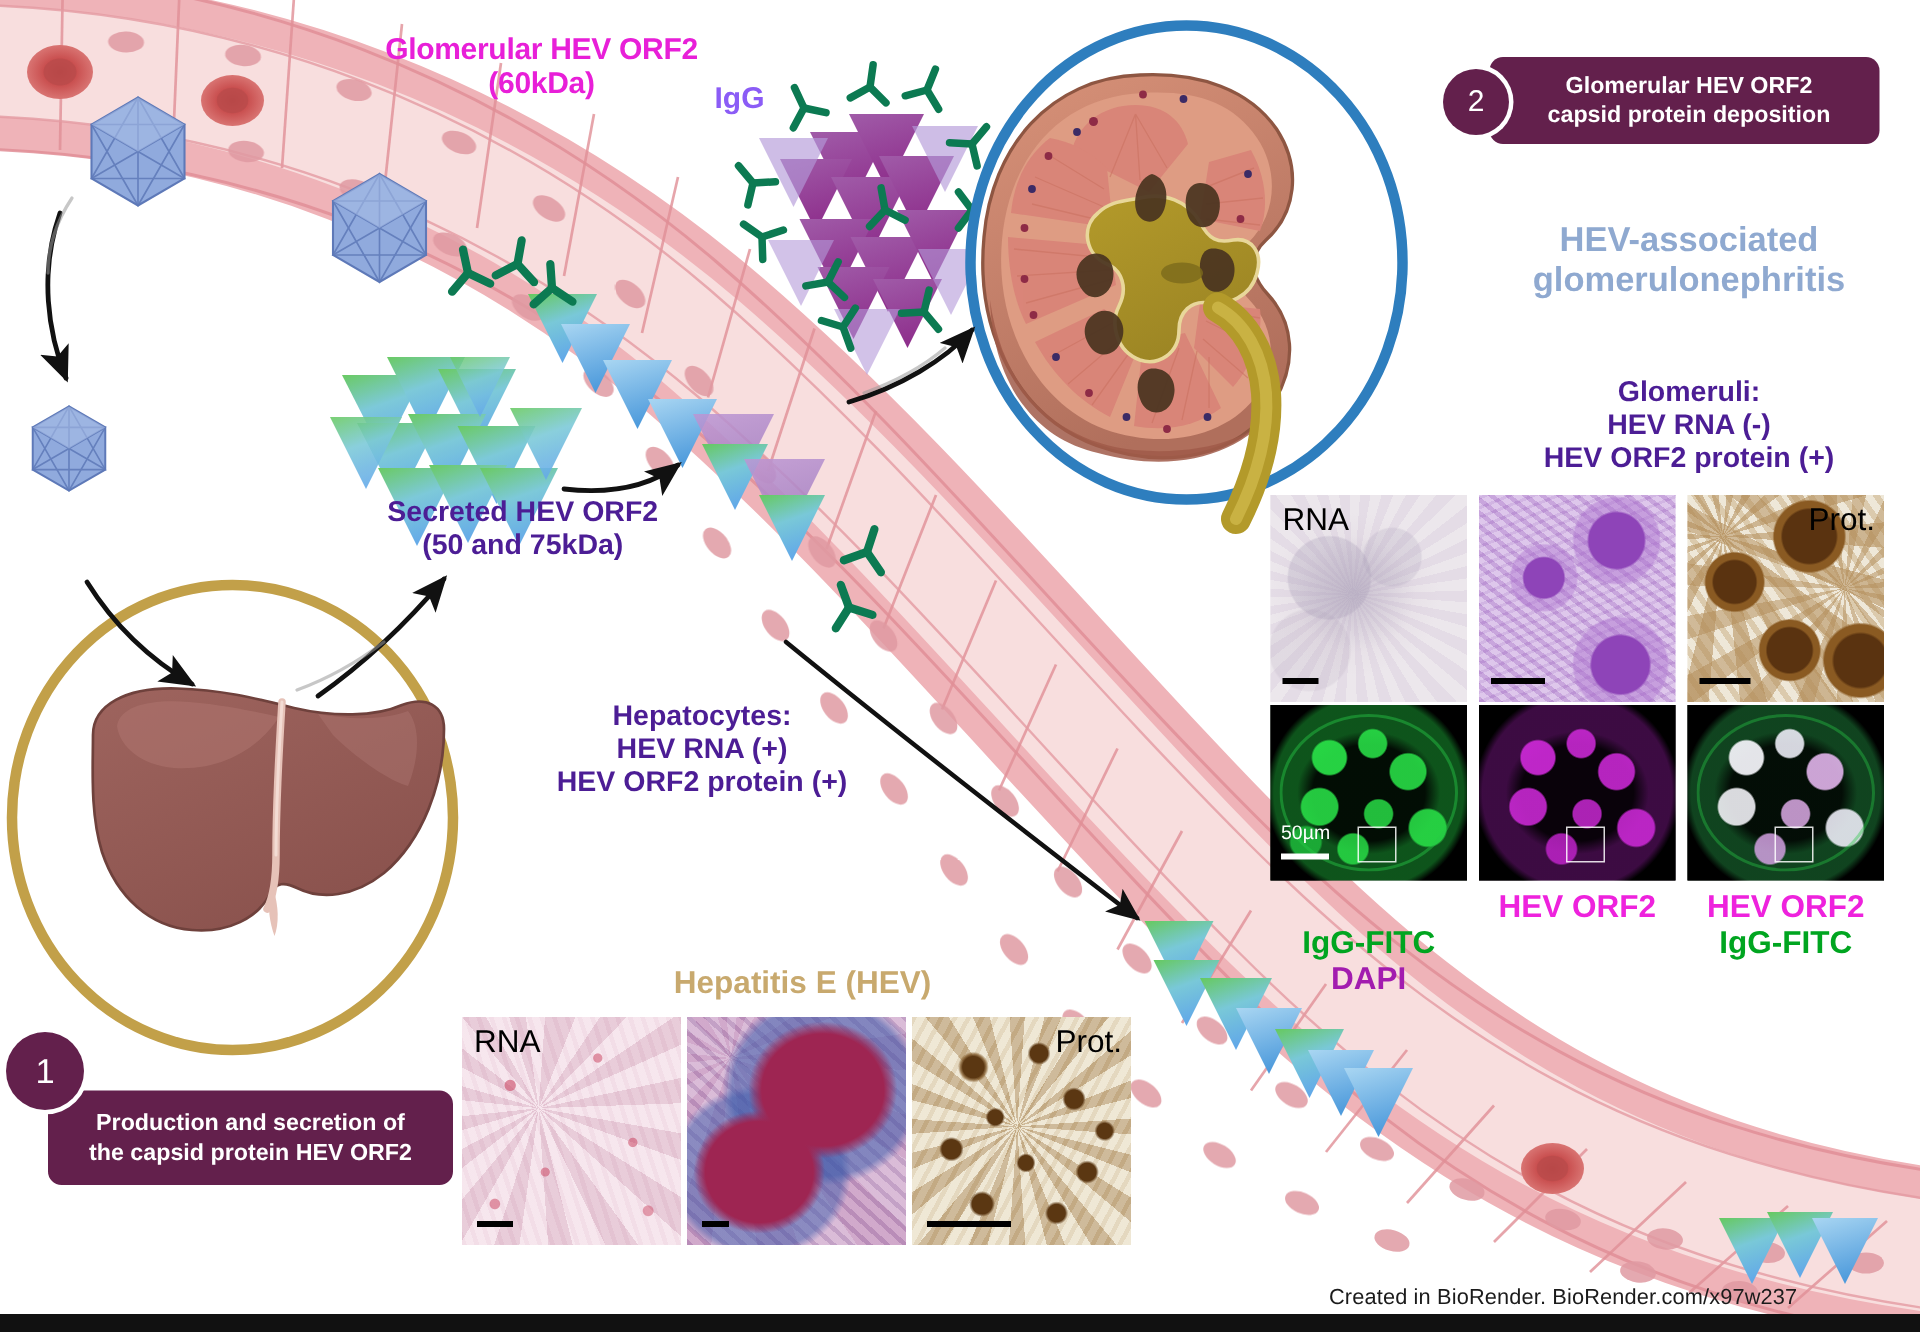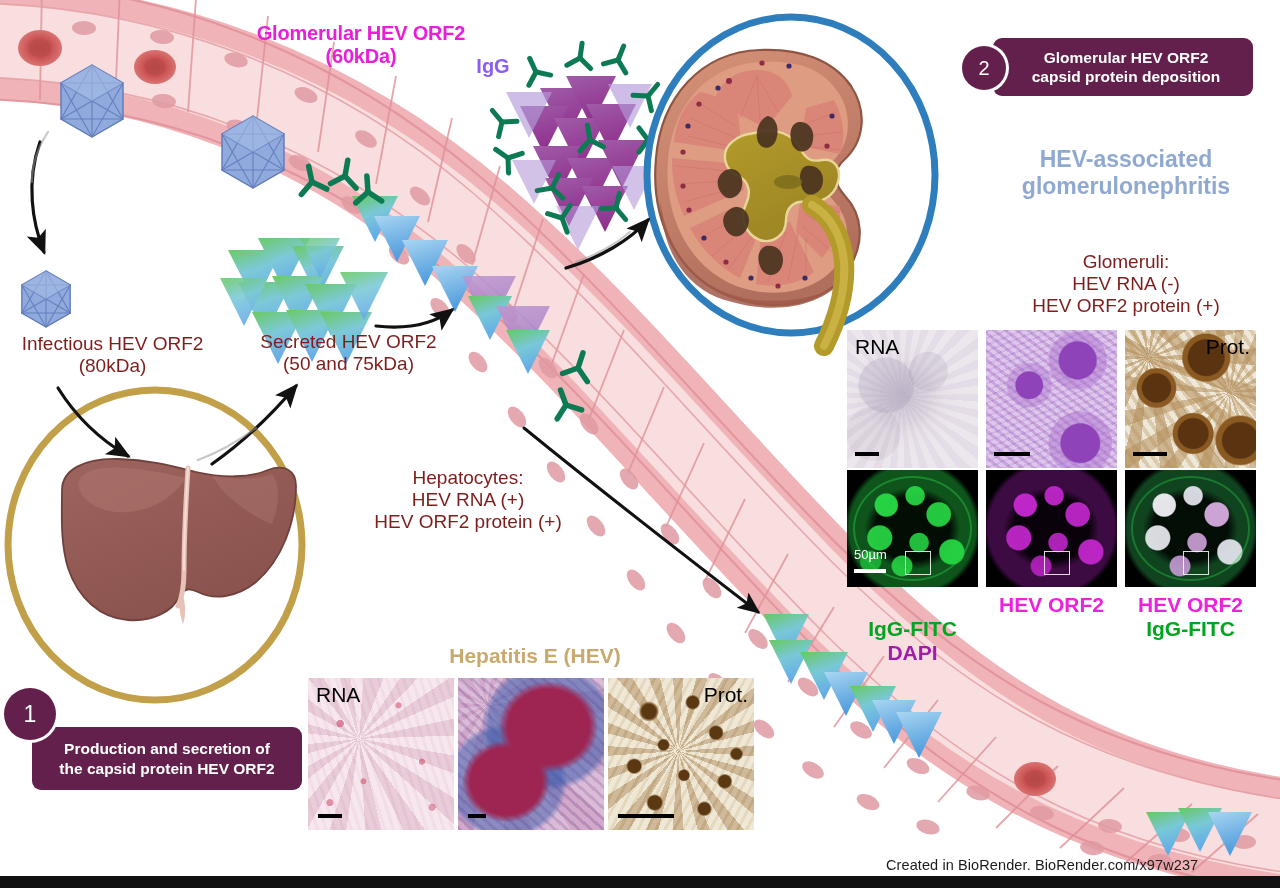--- a/index.html
+++ b/index.html
@@ -31,23 +31,23 @@
     font-size: 20px;
     font-weight: bold;
     letter-spacing: -0.2px;
   }
   .igg-label {
     color: #8b5cf6;
     font-size: 20px;
     font-weight: bold;
   }
   .gray-label {
-    color: #7f1d1d;
+    color: #4c1d95;
     font-size: 19px;
-    font-weight: normal;
+    font-weight: bold;
   }
   .blue-heading {
     color: #8FA9D0;
     font-size: 23px;
     font-weight: bold;
     line-height: 1.18;
   }
   .gold-heading {
     color: #C8A96E;
     font-size: 21px;
@@ -595,22 +595,20 @@
       <path d="M198,460 C 220,452 240,440 256,428"></path>
       <path d="M576,262 C 598,254 616,244 630,232"></path>
     </g>
   </svg>
 
   <div class="txt title-magenta" style="left:230px; top:22px; width:262px;">Glomerular HEV ORF2
 (60kDa)</div>
 
   <div class="txt igg-label" style="left:463px; top:55px; width:60px;">IgG</div>
 
-  <div class="txt gray-label" style="left:0px; top:333px; width:225px;">Infectious HEV ORF2
-(80kDa)</div>
 
   <div class="txt gray-label" style="left:241px; top:331px; width:215px;">Secreted HEV ORF2
 (50 and 75kDa)</div>
 
   <div class="txt gray-label" style="left:348px; top:467px; width:240px;">Hepatocytes:
 HEV RNA (+)
 HEV ORF2 protein (+)</div>
 
   <div class="txt blue-heading" style="left:996px; top:146px; width:260px;">HEV-associated
 glomerulonephritis</div>

